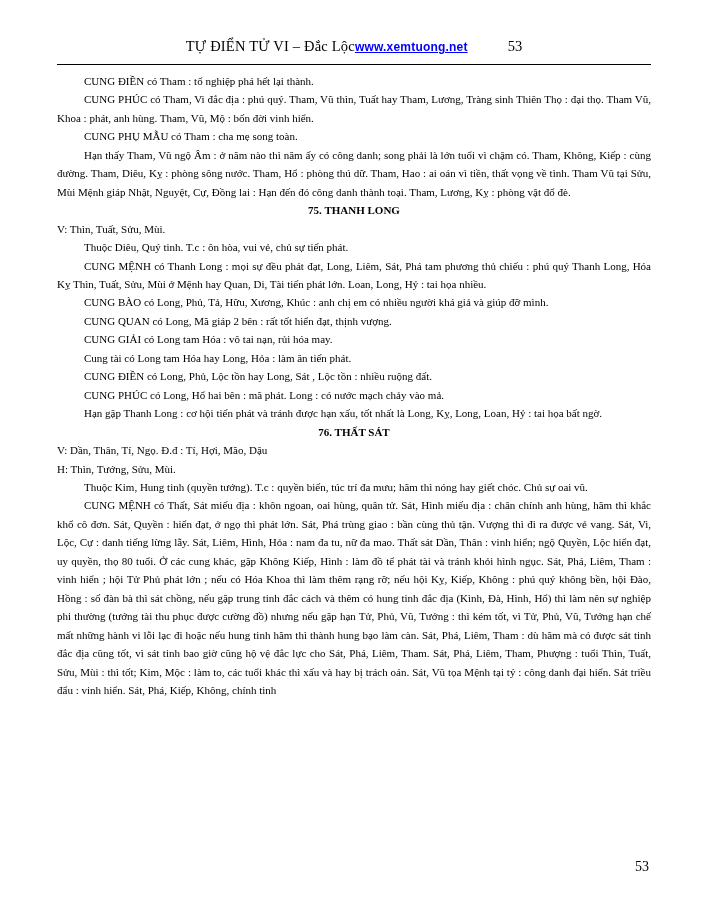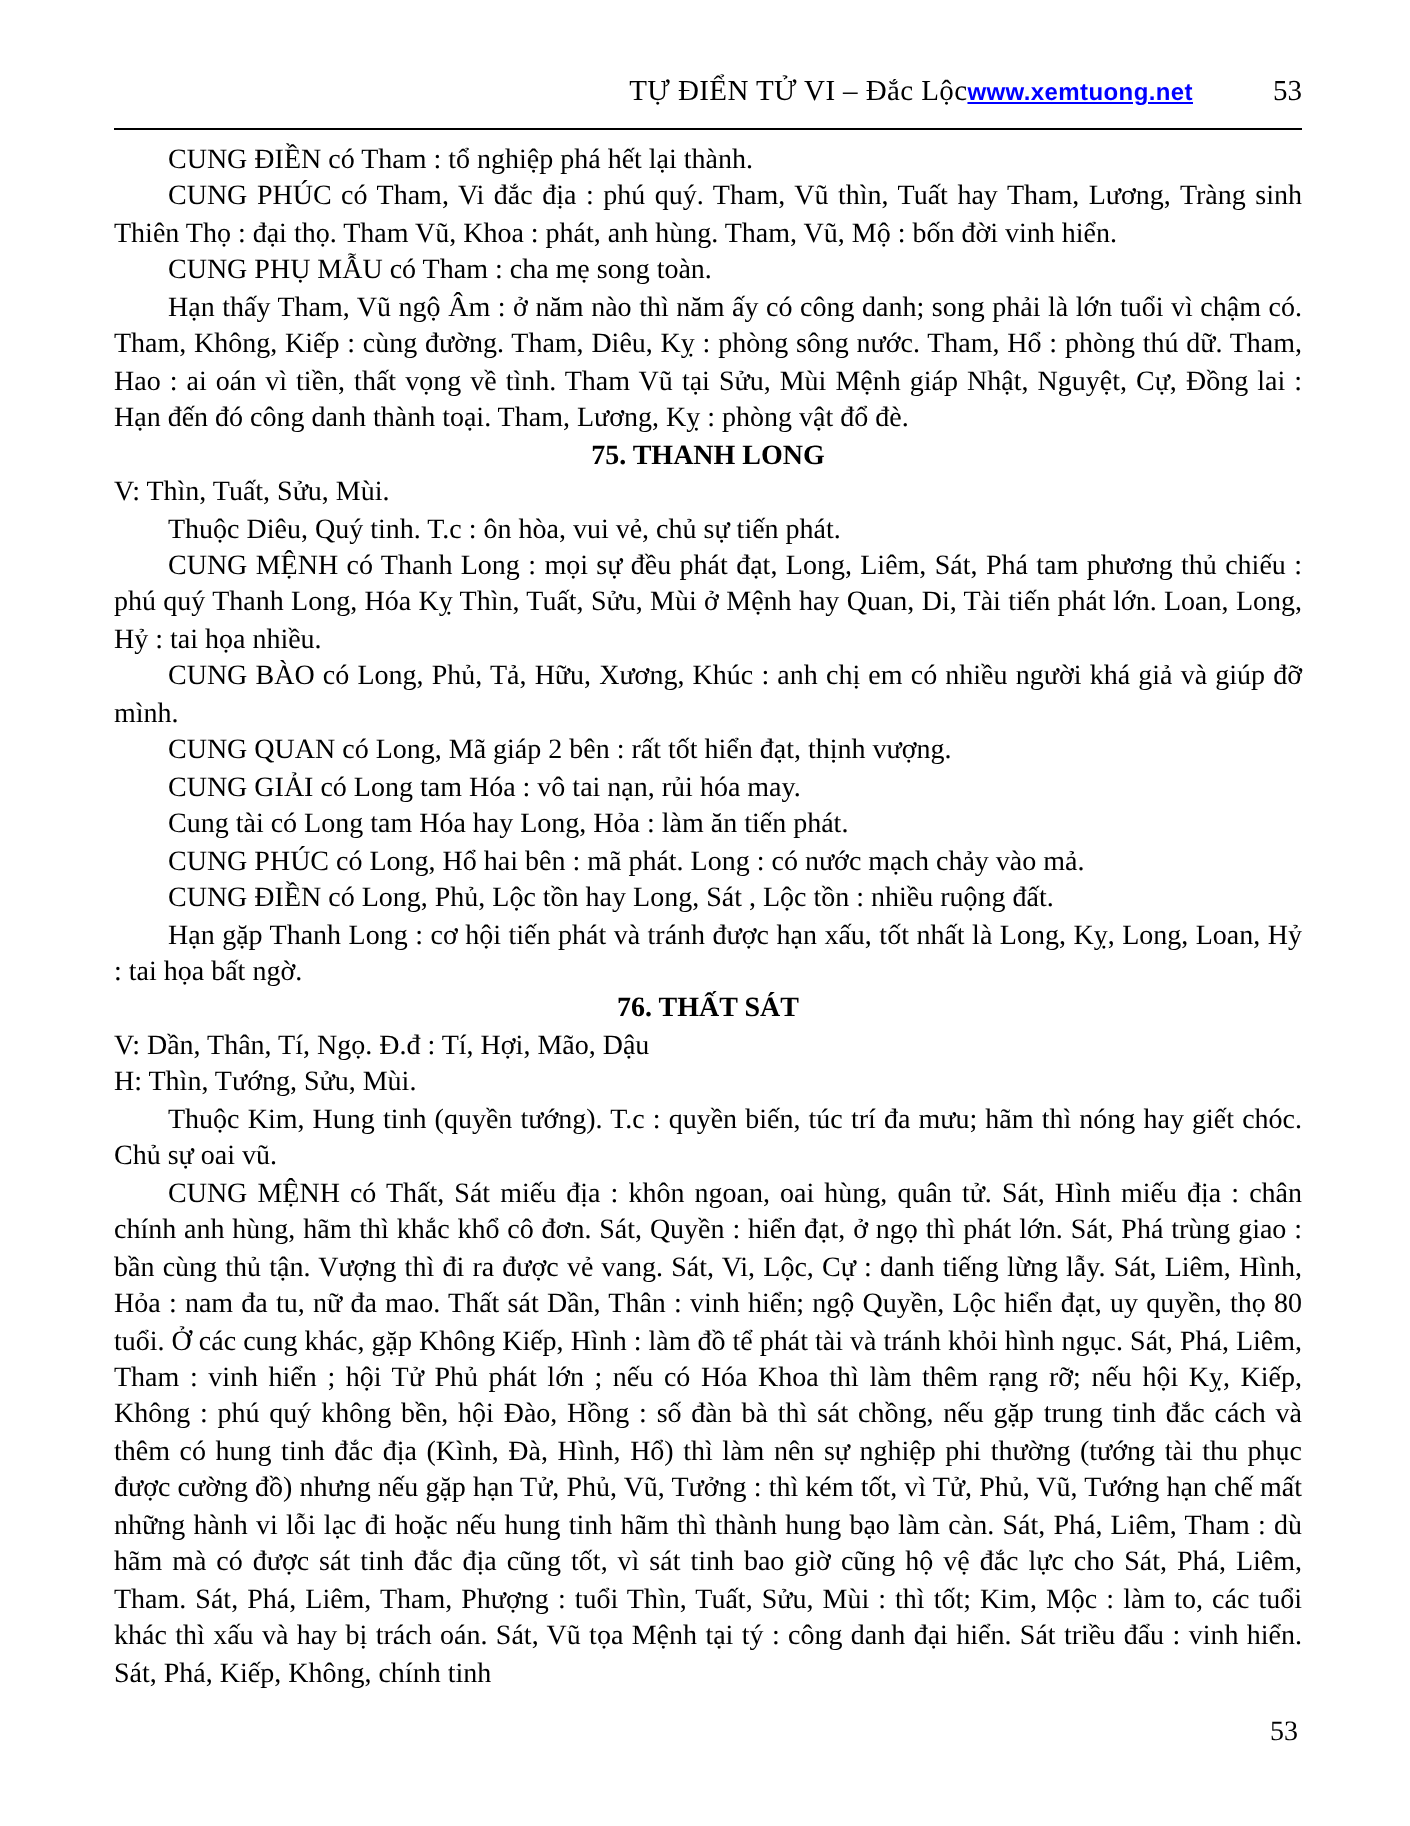--- a/index.html
+++ b/index.html
@@ -9,21 +9,21 @@
     width: 705px;
     height: 913px;
     background: #ffffff;
     color: #000000;
     font-family: "Liberation Serif", serif;
     padding: 38px 54px 0 57px;
     overflow: hidden;
   }
   .header {
     display: flex;
-    justify-content: flex-end;
+    justify-content: center;
     align-items: baseline;
     font-size: 14.5px;
   }
   .header-title { letter-spacing: 0.2px; }
   .header-right {
     display: flex;
     align-items: baseline;
     gap: 40px;
   }
   .header-url {
@@ -36,21 +36,21 @@
     letter-spacing: 0.2px;
   }
   .header-page { font-size: 14.5px; }
   .rule {
     border: none;
     border-top: 1.5px solid #000000;
     margin-top: 9px;
   }
   .body-text {
     margin-top: 7px;
-    font-size: 14px;
+    font-size: 11px;
     line-height: 18.45px;
     text-align: justify;
   }
   .para { text-indent: 27px; }
   .h-center {
     text-align: center;
     font-weight: bold;
     text-indent: 0;
   }
   .c-center {
@@ -85,22 +85,22 @@
     <p class="para">CUNG PHỤ MẪU có Tham : cha mẹ song toàn.</p>
     <p class="para">Hạn thấy Tham, Vũ ngộ Âm : ở năm nào thì năm ấy có công danh;  song phải là lớn tuổi vì chậm có. Tham, Không, Kiếp : cùng đường. Tham, Diêu, Kỵ : phòng sông nước. Tham, Hổ : phòng thú dữ. Tham, Hao : ai oán vì tiền, thất vọng về tình. Tham Vũ tại Sửu, Mùi Mệnh giáp Nhật, Nguyệt, Cự, Đồng lai : Hạn đến đó công danh thành toại. Tham, Lương, Kỵ : phòng vật đổ đè.</p>
     <p class="h-center">75. THANH LONG</p>
     <p class="c-center">V: Thìn, Tuất, Sửu, Mùi.</p>
     <p class="para">Thuộc Diêu, Quý tinh. T.c : ôn hòa, vui vẻ, chủ sự tiến phát.</p>
     <p class="para">CUNG MỆNH có Thanh Long : mọi sự đều phát đạt, Long, Liêm, Sát, Phá tam phương thủ chiếu : phú quý Thanh Long, Hóa Kỵ Thìn, Tuất, Sửu, Mùi ở Mệnh hay Quan, Di, Tài tiến phát lớn. Loan, Long, Hỷ : tai họa nhiều.</p>
     <p class="para">CUNG BÀO có Long, Phủ, Tả, Hữu, Xương, Khúc : anh chị em có nhiều người khá giả và giúp đỡ mình.</p>
     <p class="para">CUNG QUAN có Long, Mã giáp 2 bên : rất tốt hiển đạt, thịnh vượng.</p>
     <p class="para">CUNG GIẢI có Long tam Hóa : vô tai nạn, rủi hóa may.</p>
     <p class="para">Cung tài có Long tam Hóa hay Long, Hỏa : làm ăn tiến phát.</p>
+    <p class="para">CUNG ĐIỀN có Long, Phủ, Lộc tồn hay Long, Sát , Lộc tồn : nhiều ruộng đất.</p>
     <p class="para">CUNG PHÚC có Long, Hổ hai bên : mã phát. Long : có nước mạch chảy vào mả.</p>
-    <p class="para">CUNG ĐIỀN có Long, Phủ, Lộc tồn hay Long, Sát , Lộc tồn : nhiều ruộng đất.</p>
     <p class="para">Hạn gặp Thanh Long : cơ hội tiến phát và tránh được hạn xấu, tốt nhất là Long, Kỵ, Long, Loan, Hỷ : tai họa bất ngờ.</p>
     <p class="h-center">76. THẤT SÁT</p>
     <p class="c-center">V: Dần, Thân, Tí, Ngọ. Đ.đ : Tí, Hợi, Mão, Dậu</p>
     <p class="c-center">H: Thìn, Tướng, Sửu, Mùi.</p>
     <p class="para">Thuộc Kim, Hung tinh (quyền tướng). T.c : quyền biến, túc trí đa mưu; hãm thì nóng hay giết chóc. Chủ sự oai vũ.</p>
     <p class="para">CUNG MỆNH có Thất, Sát miếu địa : khôn ngoan, oai hùng, quân tử. Sát, Hình miếu địa : chân chính anh hùng, hãm thì khắc khổ cô đơn. Sát, Quyền : hiển đạt, ở ngọ thì phát lớn. Sát, Phá trùng giao : bần cùng thủ tận. Vượng thì đi ra được vẻ vang. Sát, Vi, Lộc, Cự : danh tiếng lừng lẫy. Sát, Liêm, Hình, Hỏa : nam đa tu, nữ đa mao. Thất sát Dần, Thân : vinh hiển; ngộ Quyền, Lộc hiển đạt, uy quyền, thọ 80 tuổi. Ở các cung khác, gặp Không Kiếp, Hình : làm đồ tể phát tài và tránh khỏi hình ngục. Sát, Phá, Liêm, Tham : vinh hiển ; hội Tử Phủ phát lớn ; nếu có Hóa Khoa thì làm thêm rạng rỡ; nếu hội Kỵ, Kiếp, Không : phú quý không bền, hội Đào, Hồng : số đàn bà thì sát chồng, nếu gặp trung tinh đắc cách và thêm có hung tinh đắc địa (Kình, Đà, Hình, Hổ) thì làm nên sự nghiệp phi thường (tướng tài thu phục được cường đồ) nhưng nếu gặp hạn Tử, Phủ, Vũ, Tưởng : thì kém tốt, vì Tử, Phủ, Vũ, Tướng hạn chế mất những hành vi lỗi lạc đi hoặc nếu hung tinh hãm thì thành hung bạo làm càn. Sát, Phá, Liêm, Tham : dù hãm mà có được sát tinh đắc địa cũng tốt, vì sát tinh bao giờ cũng hộ vệ đắc lực cho Sát, Phá, Liêm, Tham. Sát, Phá, Liêm, Tham, Phượng : tuổi Thìn, Tuất, Sửu, Mùi : thì tốt; Kim, Mộc : làm to, các tuổi khác thì xấu và hay bị trách oán. Sát, Vũ tọa Mệnh tại tý : công danh đại hiển. Sát triều đẩu : vinh hiển. Sát, Phá, Kiếp, Không, chính tinh</p>
   </div>
 
   <span class="footer-page">53</span>
 

